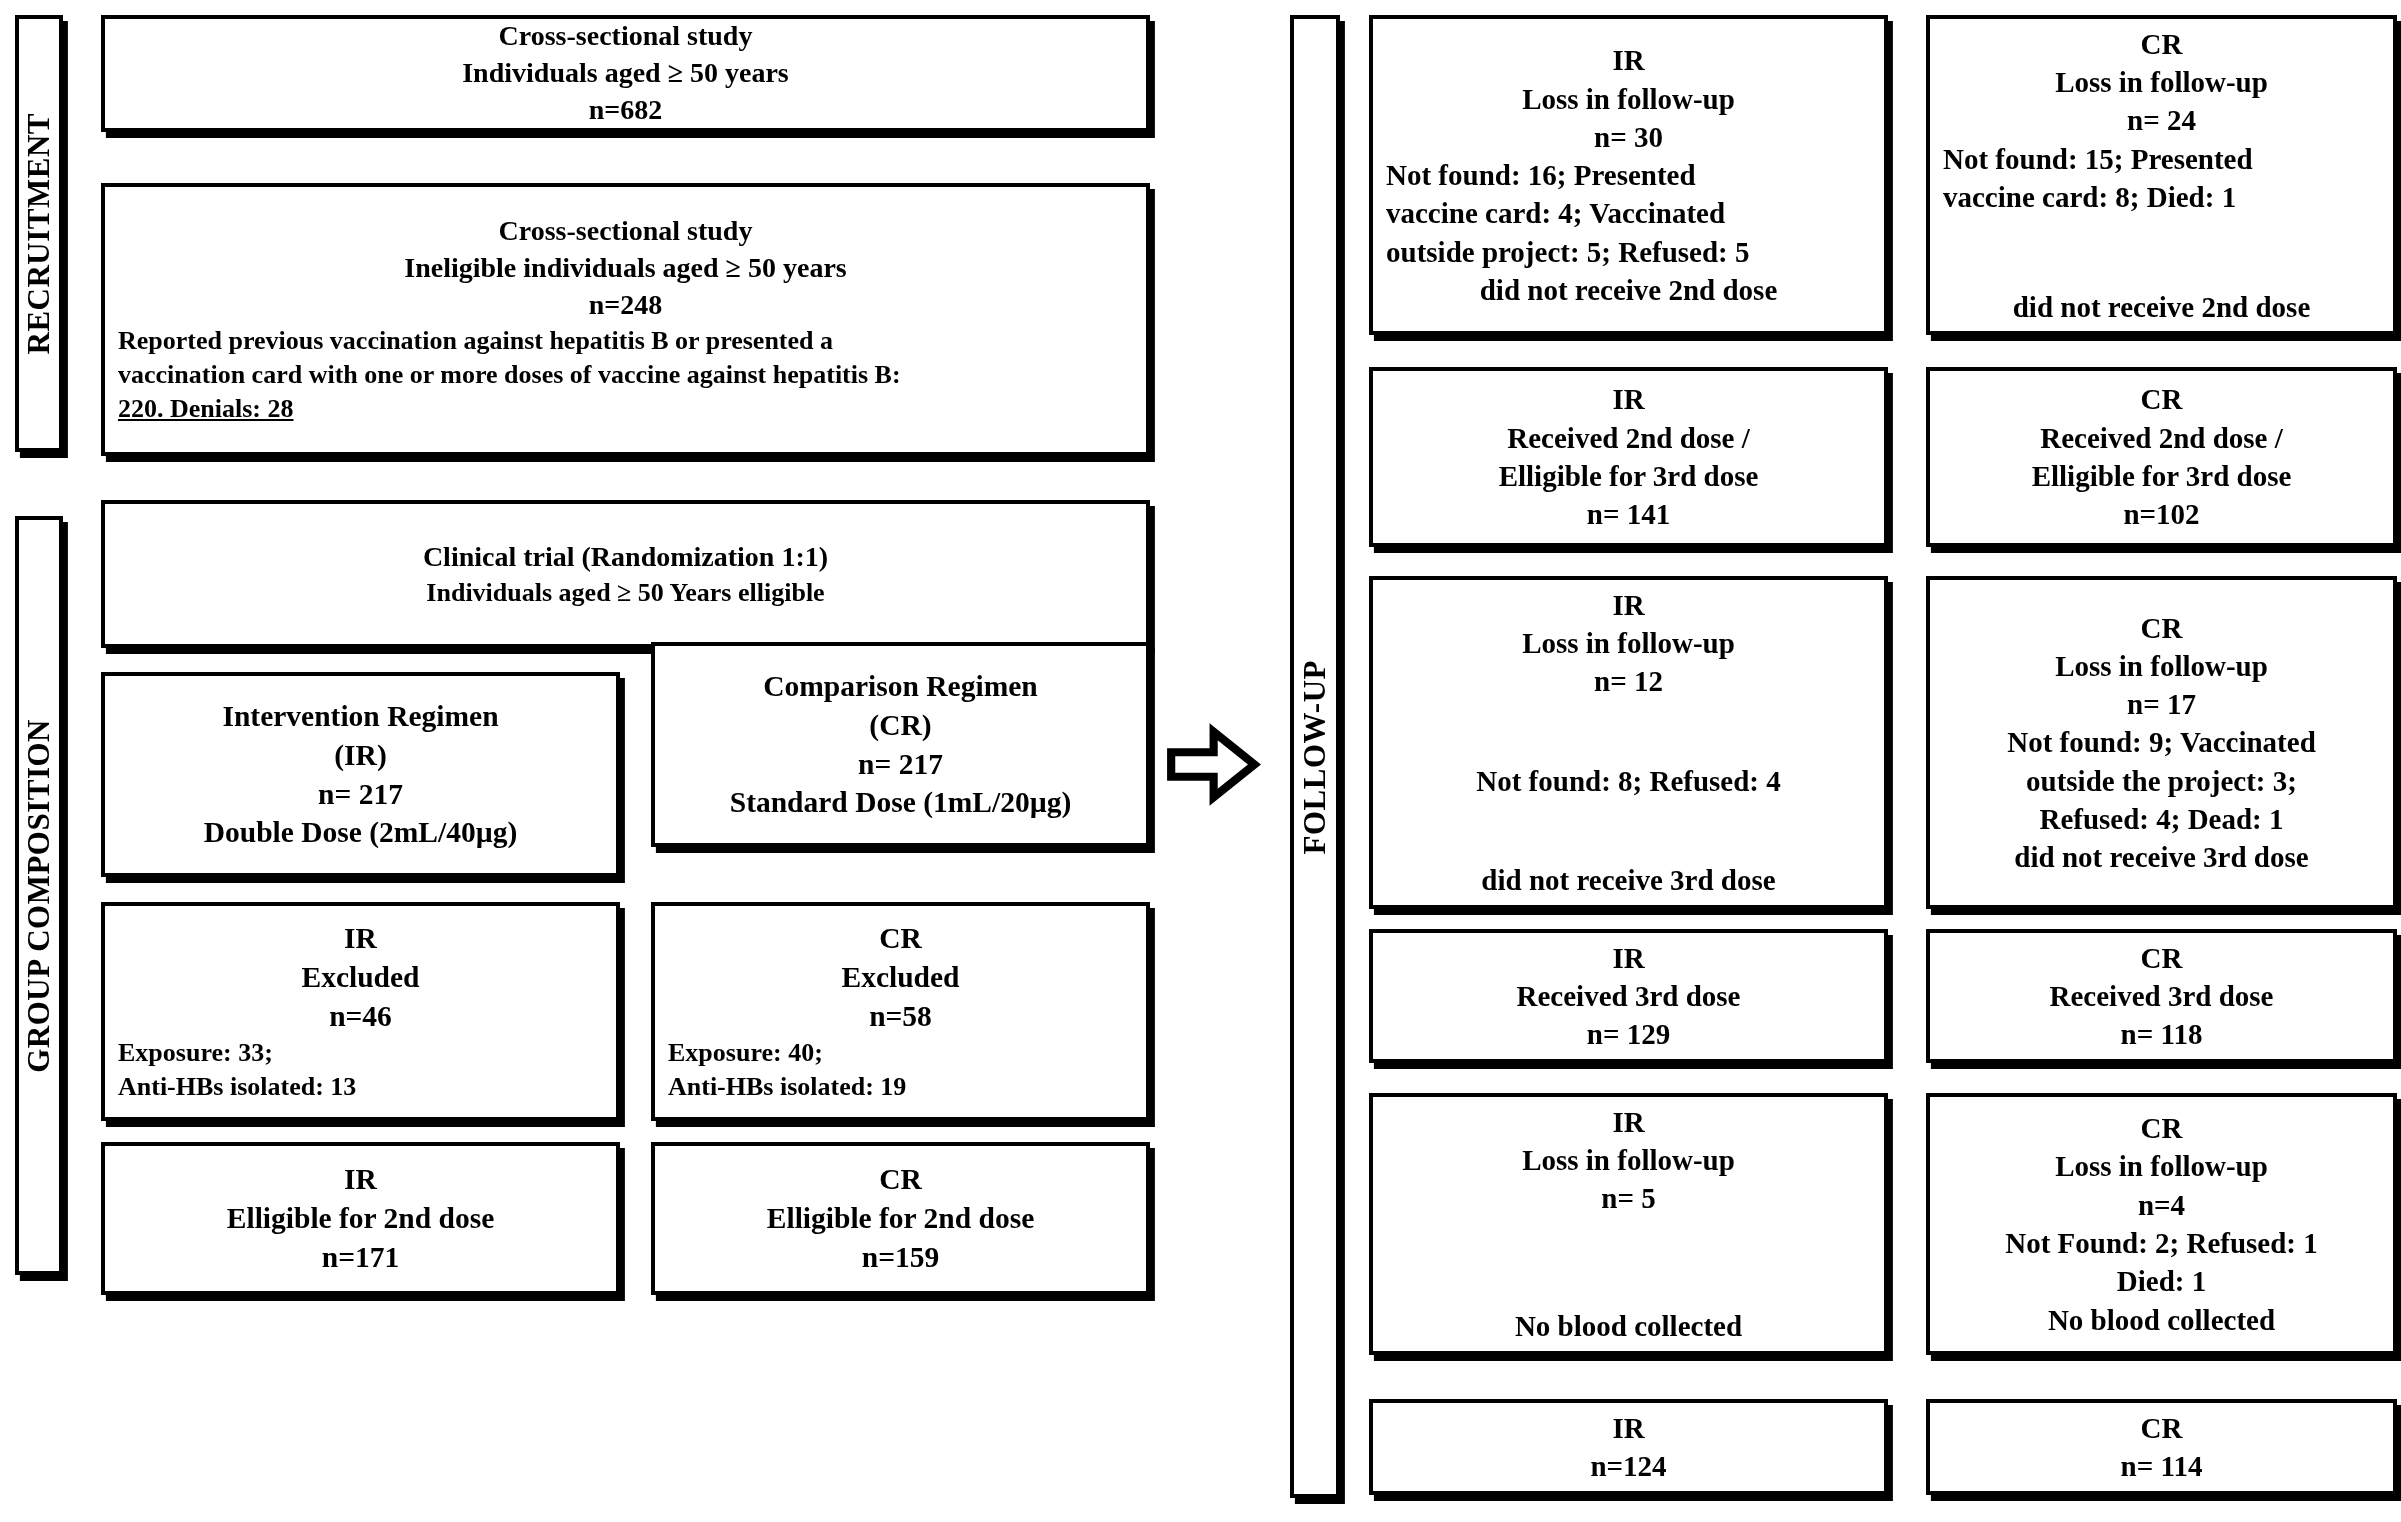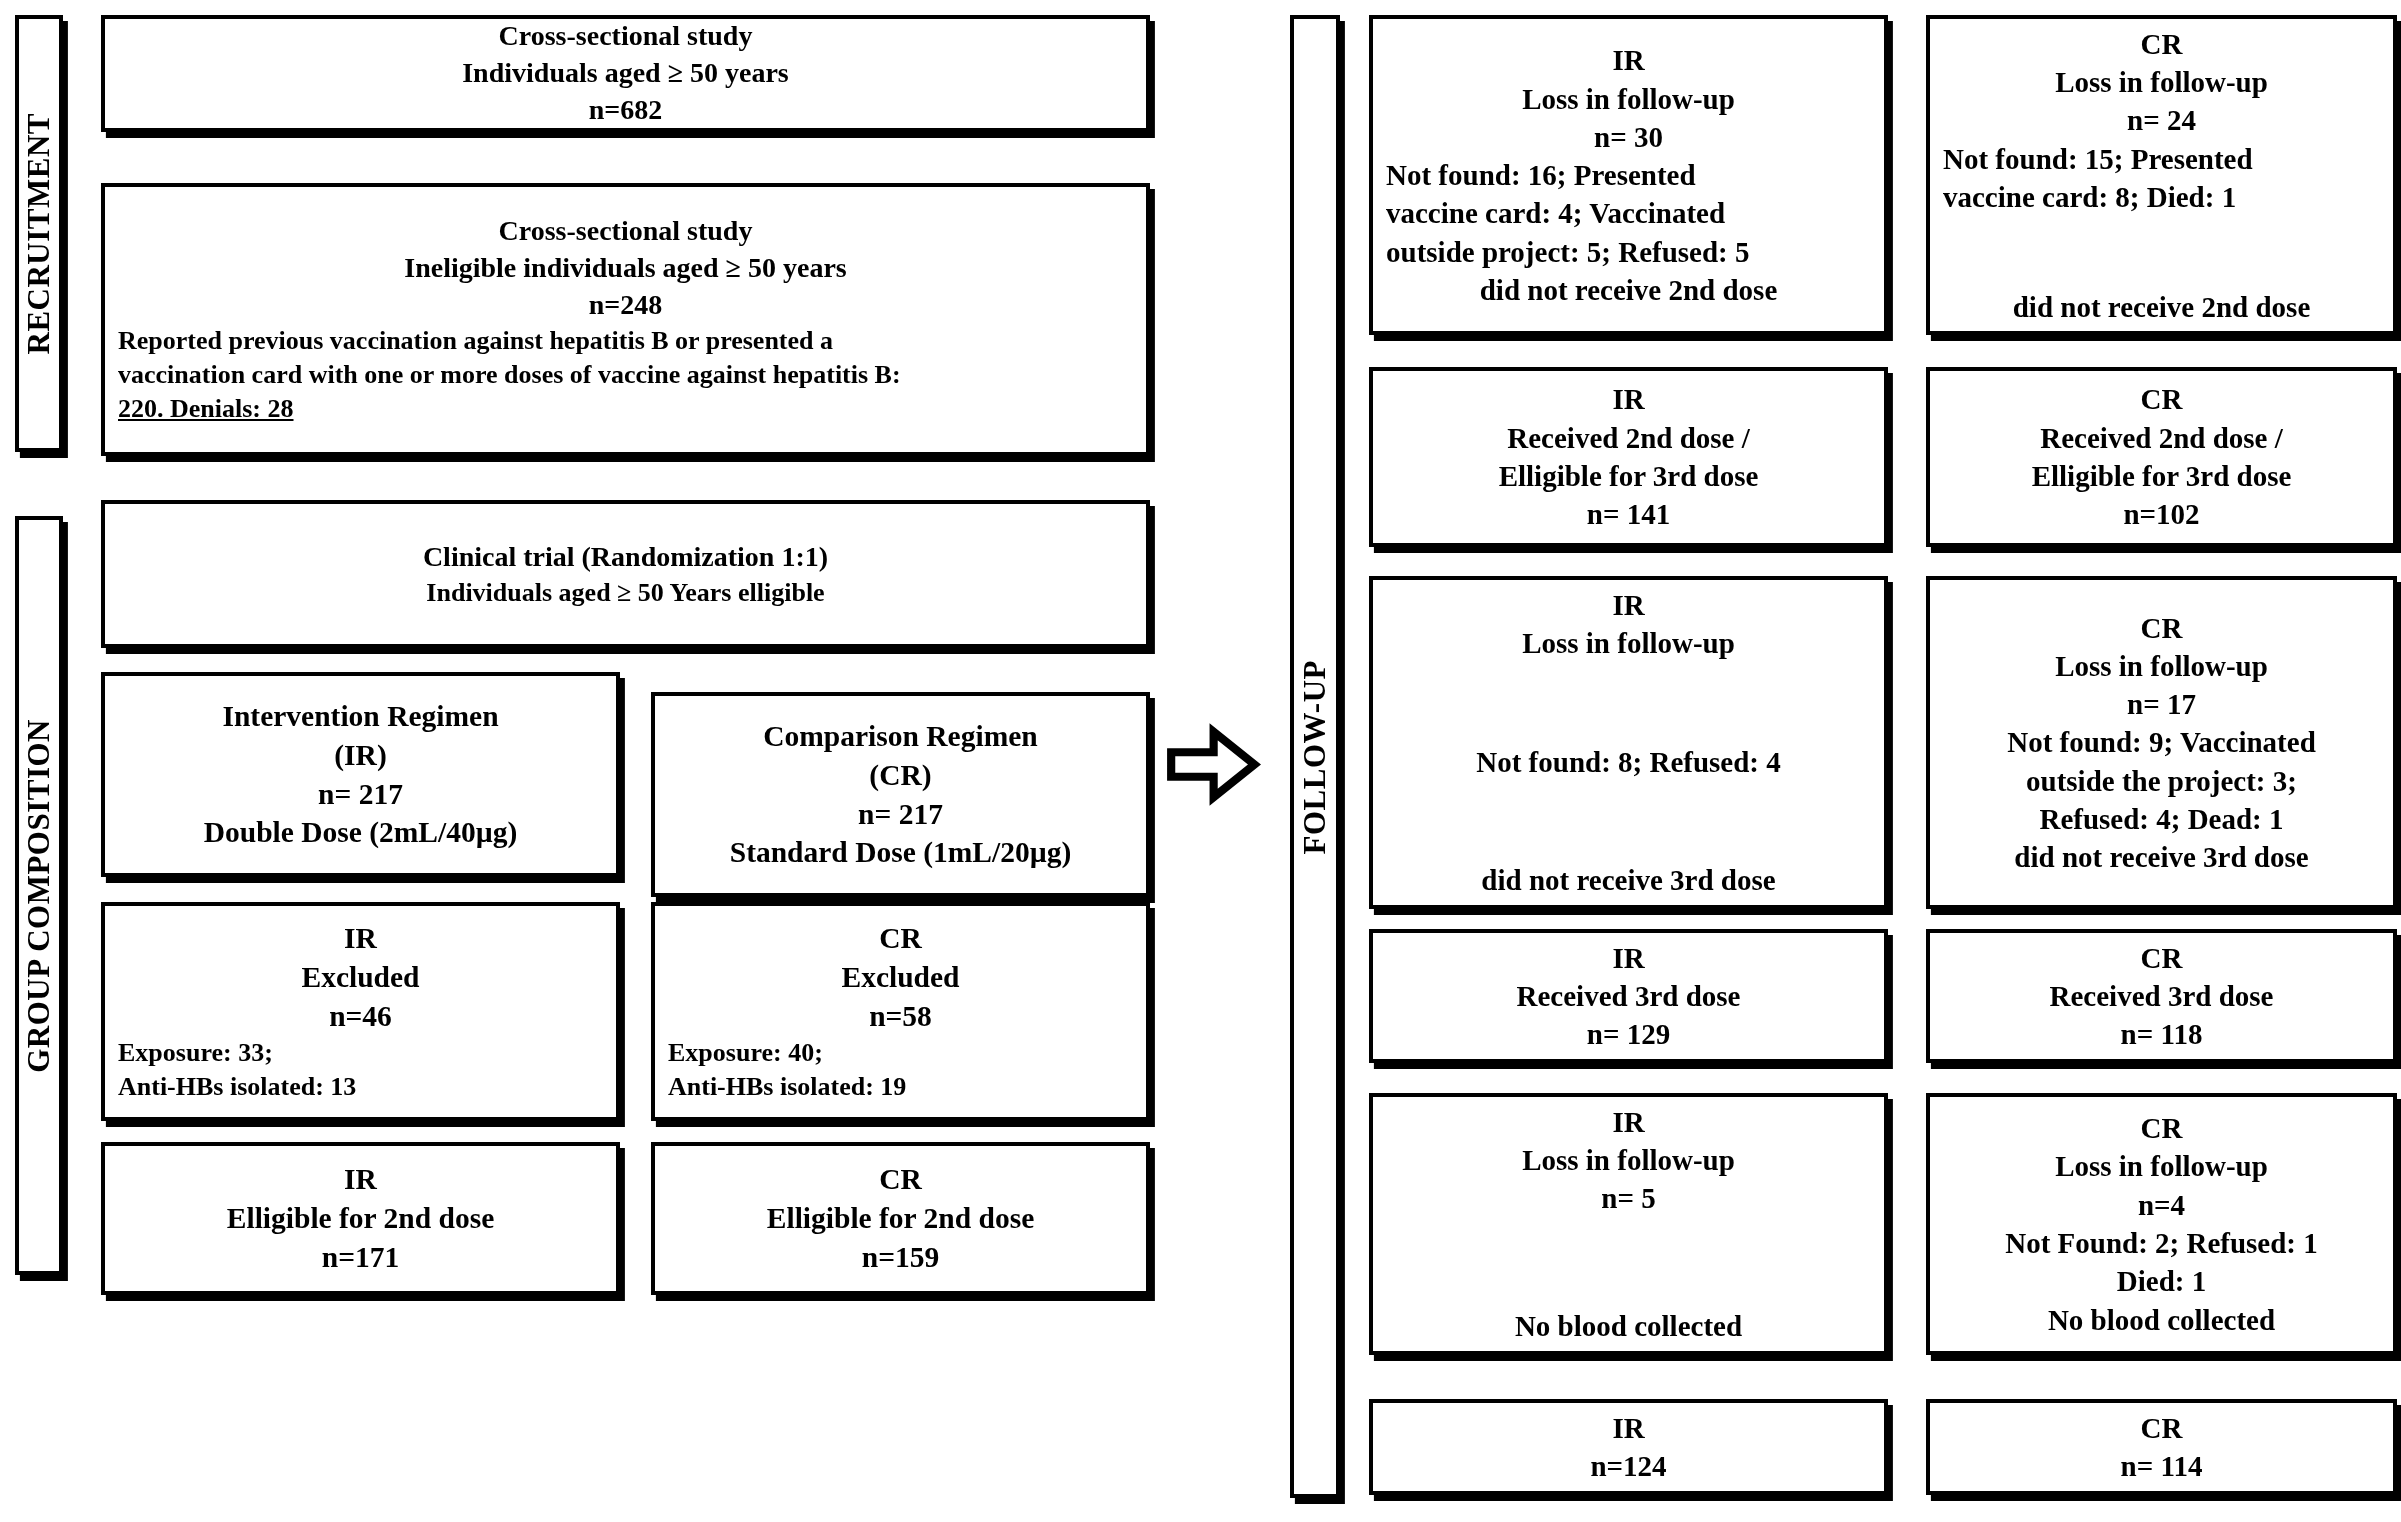--- a/index.html
+++ b/index.html
@@ -64,21 +64,21 @@
     <div class="ln sm">Individuals aged ≥ 50 Years elligible</div>
   </div>
 
   <div class="box half" style="left:101px;top:672px;width:519px;height:205px">
     <div class="ln">Intervention Regimen</div>
     <div class="ln">(IR)</div>
     <div class="ln">n= 217</div>
     <div class="ln">Double Dose (2mL/40µg)</div>
   </div>
 
-  <div class="box half" style="left:651px;top:692px;width:499px;height:205px">
+  <div class="box half" style="left:651px;top:642px;width:499px;height:205px">
     <div class="ln">Comparison Regimen</div>
     <div class="ln">(CR)</div>
     <div class="ln">n= 217</div>
     <div class="ln">Standard Dose (1mL/20µg)</div>
   </div>
 
   <div class="box half" style="left:101px;top:902px;width:519px;height:219px">
     <div class="ln">IR</div>
     <div class="ln">Excluded</div>
     <div class="ln">n=46</div>
@@ -127,20 +127,21 @@
   <div class="box rt" style="left:1369px;top:367px;width:519px;height:180px">
     <div class="ln">IR</div>
     <div class="ln">Received 2nd dose /</div>
     <div class="ln">Elligible for 3rd dose</div>
     <div class="ln">n= 141</div>
   </div>
 
   <div class="box rt" style="left:1369px;top:576px;width:519px;height:333px">
     <div class="ln">IR</div>
     <div class="ln">Loss in follow-up</div>
+    <div class="ln">n= 12</div>
     <div class="ln push">Not found: 8; Refused: 4</div>
     <div class="ln push">did not receive 3rd dose</div>
   </div>
 
   <div class="box rt" style="left:1369px;top:929px;width:519px;height:134px">
     <div class="ln">IR</div>
     <div class="ln">Received 3rd dose</div>
     <div class="ln">n= 129</div>
   </div>
 

